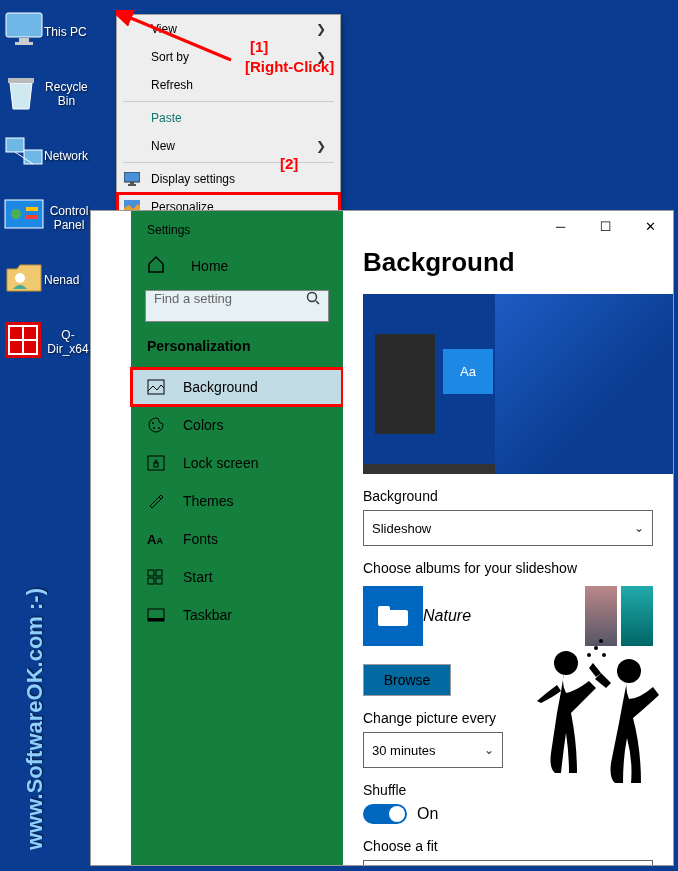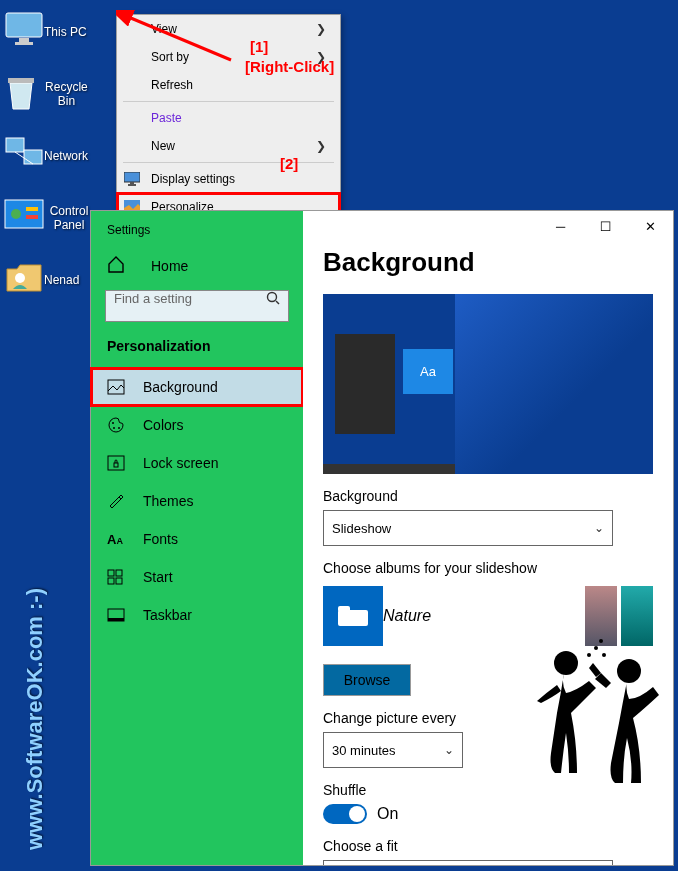--- a/index.html
+++ b/index.html
@@ -10,34 +10,34 @@
 .desktop-icon { display: flex; flex-direction: row; align-items: center; margin-bottom: 22px; cursor: pointer; }
 .desktop-icon .ico { width: 40px; height: 40px; display: flex; align-items: center; justify-content: center; }
 .desktop-icon .lbl { color: #fff; font-size: 12px; text-align: center; margin-top: 4px; text-shadow: 1px 1px 2px rgba(0,0,0,0.7); }
 
 
 .context-menu { position: absolute; top: 14px; left: 116px; width: 225px; background: #eeeeee; border: 1px solid #a0a0a0; box-shadow: 2px 2px 6px rgba(0,0,0,0.3); }
 .cm-item { display: flex; align-items: center; height: 28px; padding: 0 8px 0 34px; font-size: 12px; position: relative; cursor: pointer; }
 .cm-item .arrow { position: absolute; right: 14px; font-size: 12px; color: #333; }
 .cm-item .cm-ico { position: absolute; left: 6px; width: 18px; height: 18px; display: flex; align-items: center; justify-content: center; }
 .cm-sep { height: 1px; background: #ccc; margin: 2px 6px; }
-.cm-disabled { color: #6d28d9; }
+.cm-disabled { color: #0f766e; }
 .cm-highlight { outline: 3px solid #ff0000; outline-offset: -2px; }
 
 
 .annot { position: absolute; color: #ff0000; font-weight: bold; font-size: 15px; font-family: "Segoe UI", sans-serif; pointer-events: none; }
 .arrow-red { position: absolute; pointer-events: none; }
 
 
 .watermark { position: absolute; color: #8fd0ff; font-weight: bold; font-size: 22px; font-family: Arial, sans-serif; text-shadow: 1px 1px 2px rgba(0,0,0,0.6); pointer-events: none; white-space: nowrap; }
 .watermark-v { transform-origin: left top; transform: rotate(-90deg); }
 
 
 .settings-window { position: absolute; top: 210px; left: 90px; width: 584px; height: 656px; background: #fff; border: 1px solid #999; display: flex; }
-.settings-sidebar { width: 212px; background: #22c55e; display: flex; flex-direction: column; padding-top: 6px; }
+.settings-sidebar { width: 212px; background: #15803d; display: flex; flex-direction: column; padding-top: 6px; margin-left: 40px; }
 .sidebar-title { font-size: 12px; padding: 6px 16px 12px 16px; }
 .home-row { display: flex; align-items: center; padding: 6px 16px; font-size: 14px; cursor: pointer; gap: 12px; }
 .home-row .ico { margin-right: 14px; }
 .search-box { margin: 8px 14px 16px 14px; height: 32px; border: 1px solid #888; background: #e6f1f5; display: flex; align-items: flex-start; padding: 0 8px; font-size: 13px; color: #666; position: relative; }
 .search-box .mag { margin-left: auto; color: #333; }
 .section-head { font-size: 14px; font-weight: 700; padding: 0 16px 14px 16px; }
 .nav-item { display: flex; align-items: center; height: 38px; padding: 0 16px; font-size: 14px; cursor: pointer; }
 .nav-item .nico { width: 22px; margin-right: 14px; display: flex; align-items: center; }
 .nav-selected { background: #c2dce6; outline: 3px solid #ff0000; outline-offset: -2px; }
 
@@ -112,20 +112,33 @@
   <div class="desktop-icon">
     <div class="ico">
       <svg width="38" height="34" viewBox="0 0 38 34">
           <path d="M2 8 L12 8 L15 4 L36 4 L36 30 L2 30 Z" fill="#f0c870" stroke="#c09030"></path>
           <circle cx="15" cy="17" r="5" fill="#fff"></circle>
           <path d="M8 28 Q15 20 22 28" fill="#4a9"></path>
         </svg>
     </div>
     <div class="lbl">Nenad</div>
   </div>
+  <div class="desktop-icon">
+    <div class="ico">
+      <svg width="36" height="36" viewBox="0 0 36 36">
+          <rect width="36" height="36" fill="#d00"></rect>
+          <rect x="3" y="3" width="30" height="30" fill="#fff"></rect>
+          <rect x="5" y="5" width="12" height="12" fill="#d00"></rect>
+          <rect x="19" y="5" width="12" height="12" fill="#d00"></rect>
+          <rect x="5" y="19" width="12" height="12" fill="#d00"></rect>
+          <rect x="19" y="19" width="12" height="12" fill="#d00"></rect>
+        </svg>
+    </div>
+    <div class="lbl">Q-Dir_x64</div>
+  </div>
 </div>
 
 <div class="context-menu">
   <div class="cm-item">
     <span>View</span>
     <span class="arrow">❯</span>
   </div>
   <div class="cm-item">
     <span>Sort by</span>
     <span class="arrow">❯</span>

